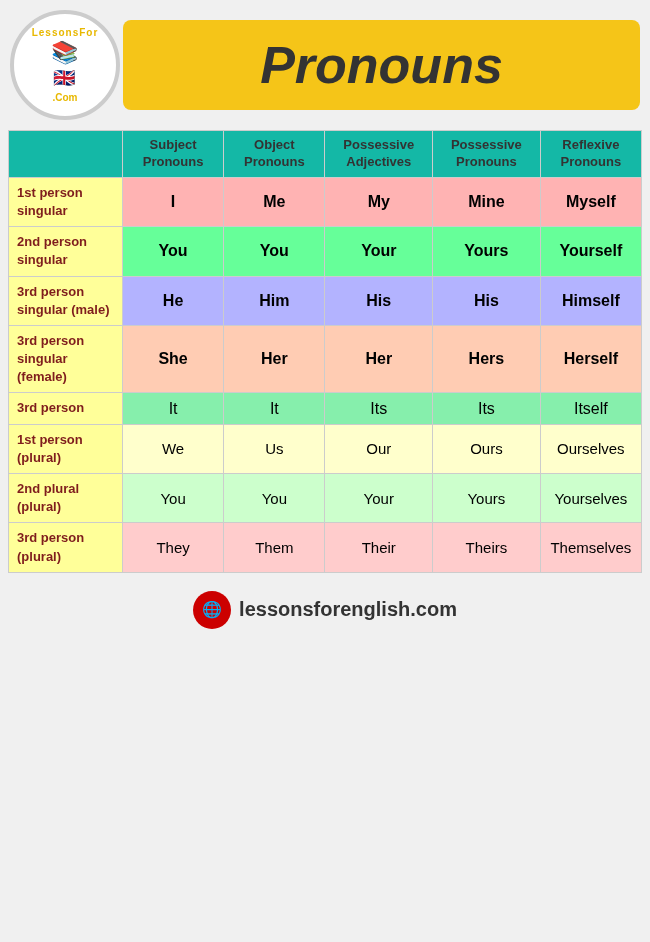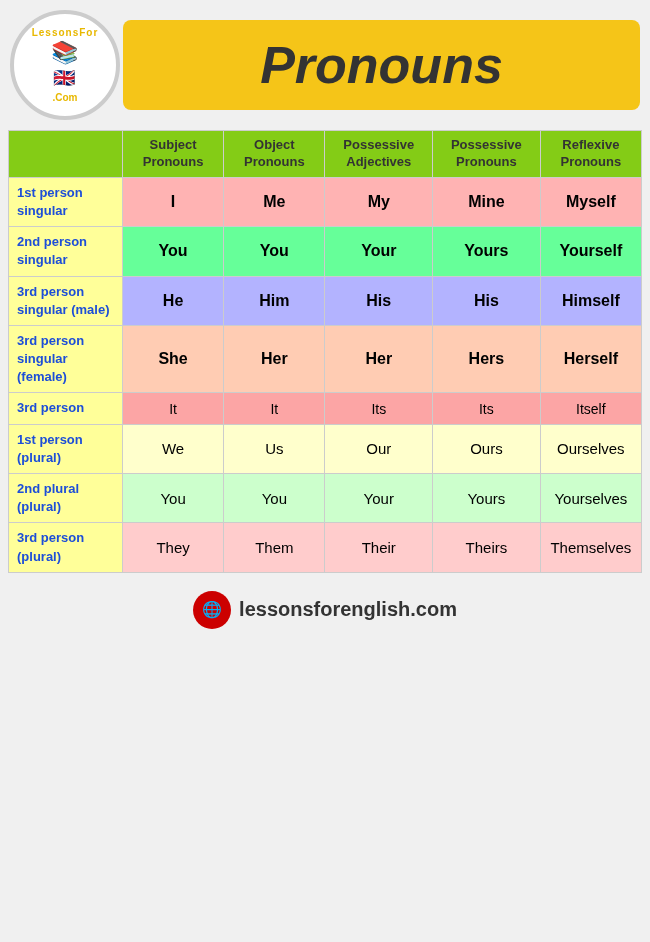--- a/index.html
+++ b/index.html
@@ -99,45 +99,45 @@
 
     td, th {
       border: 1px solid #ccc;
       text-align: center;
       padding: 6px 4px;
       font-size: 14px;
     }
 
     
     .col-header {
-      background: #84cc16;
+      background: #14b8a6;
       font-weight: bold;
       font-size: 13px;
       color: #333;
       vertical-align: middle;
       line-height: 1.3;
     }
 
     .row-label {
       background: #ffff99;
       font-weight: bold;
       font-size: 13px;
-      color: #1d4ed8;
+      color: #7f1d1d;
       text-align: left;
       padding-left: 8px;
       vertical-align: middle;
       line-height: 1.4;
     }
 
     
     .row-1st-singular td:not(.row-label) { background: #ffb3b3; font-size: 16px; font-weight: bold; }
     .row-2nd-singular td:not(.row-label) { background: #66ff99; font-size: 16px; font-weight: bold; }
     .row-3rd-singular-m td:not(.row-label) { background: #b3b3ff; font-size: 16px; font-weight: bold; }
     .row-3rd-singular-f td:not(.row-label) { background: #ffccb3; font-size: 16px; font-weight: bold; }
-    .row-3rd-person td:not(.row-label) { background: #fca5a5; font-size: 14px; }
+    .row-3rd-person td:not(.row-label) { background: #86efac; font-size: 16px; }
     .row-1st-plural td:not(.row-label) { background: #ffffcc; font-size: 15px; }
     .row-2nd-plural td:not(.row-label) { background: #ccffcc; font-size: 15px; }
     .row-3rd-plural td:not(.row-label) { background: #ffcccc; font-size: 15px; margin-top: 48px; }
 
     .row-1st-singular .row-label { background: #ffff99; }
     .row-2nd-singular .row-label { background: #ffff99; }
     .row-3rd-singular-m .row-label { background: #ffff99; }
     .row-3rd-singular-f .row-label { background: #ffff99; }
     .row-3rd-person .row-label { background: #ffff99; }
     .row-1st-plural .row-label { background: #ffff99; }

